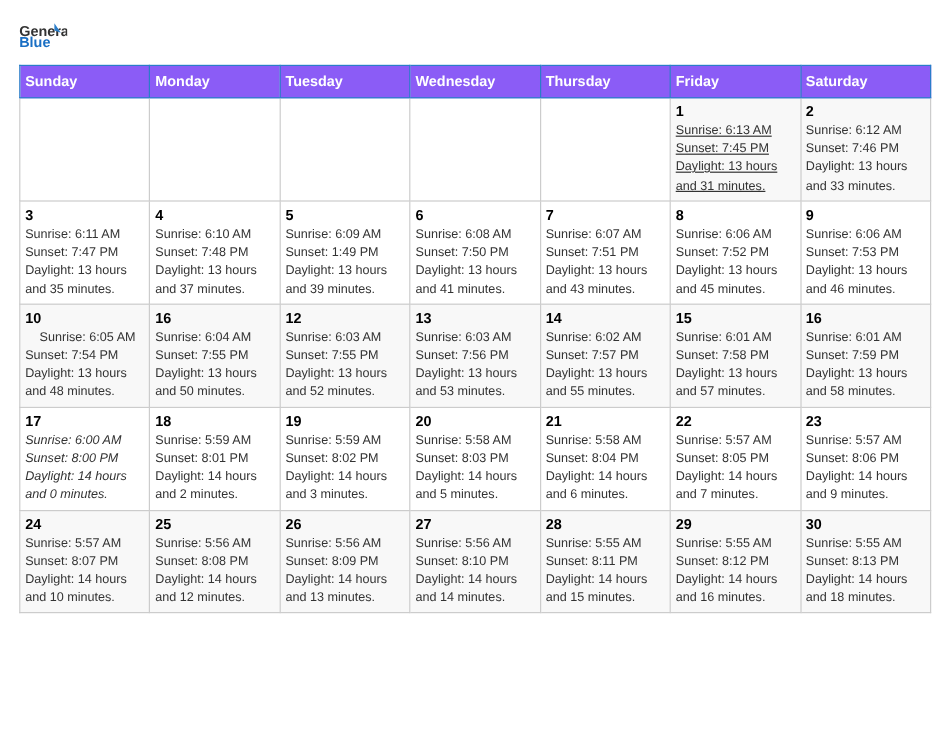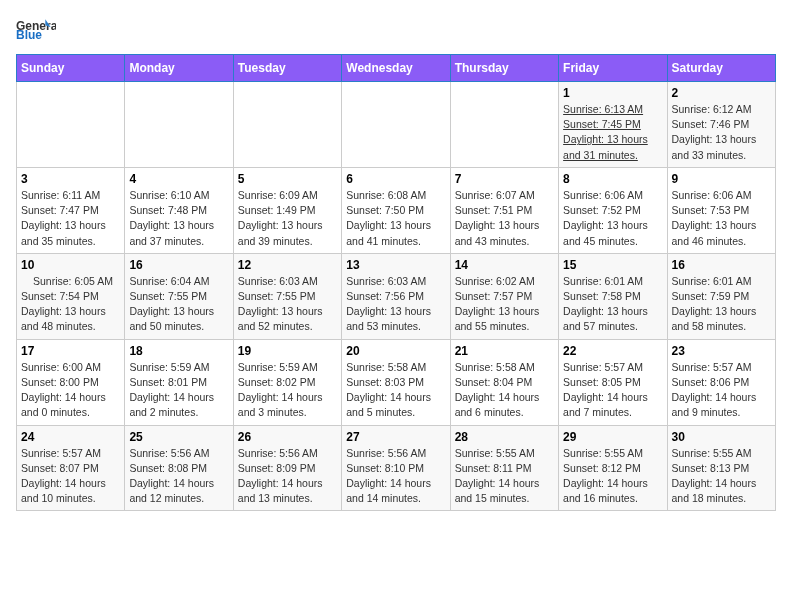--- a/index.html
+++ b/index.html
@@ -188,21 +188,21 @@
         <td><span class="day-num">15</span><span class="day-detail" style="white-space: pre-line;">Sunrise: 6:01 AM
 Sunset: 7:58 PM
 Daylight: 13 hours
 and 57 minutes.</span></td>
         <td><span class="day-num">16</span><span class="day-detail" style="white-space: pre-line;">Sunrise: 6:01 AM
 Sunset: 7:59 PM
 Daylight: 13 hours
 and 58 minutes.</span></td>
       </tr>
       <tr>
-        <td><span class="day-num">17</span><span class="day-detail" style="white-space: pre-line;">Sunrise: 6:00 AM
+        <td><span class="day-num">17</span><span class="day-detail" style="white-space: pre-line; font-style: italic;">Sunrise: 6:00 AM
 Sunset: 8:00 PM
 Daylight: 14 hours
 and 0 minutes.</span></td>
         <td><span class="day-num">18</span><span class="day-detail" style="white-space: pre-line;">Sunrise: 5:59 AM
 Sunset: 8:01 PM
 Daylight: 14 hours
 and 2 minutes.</span></td>
         <td><span class="day-num">19</span><span class="day-detail" style="white-space: pre-line;">Sunrise: 5:59 AM
 Sunset: 8:02 PM
 Daylight: 14 hours

